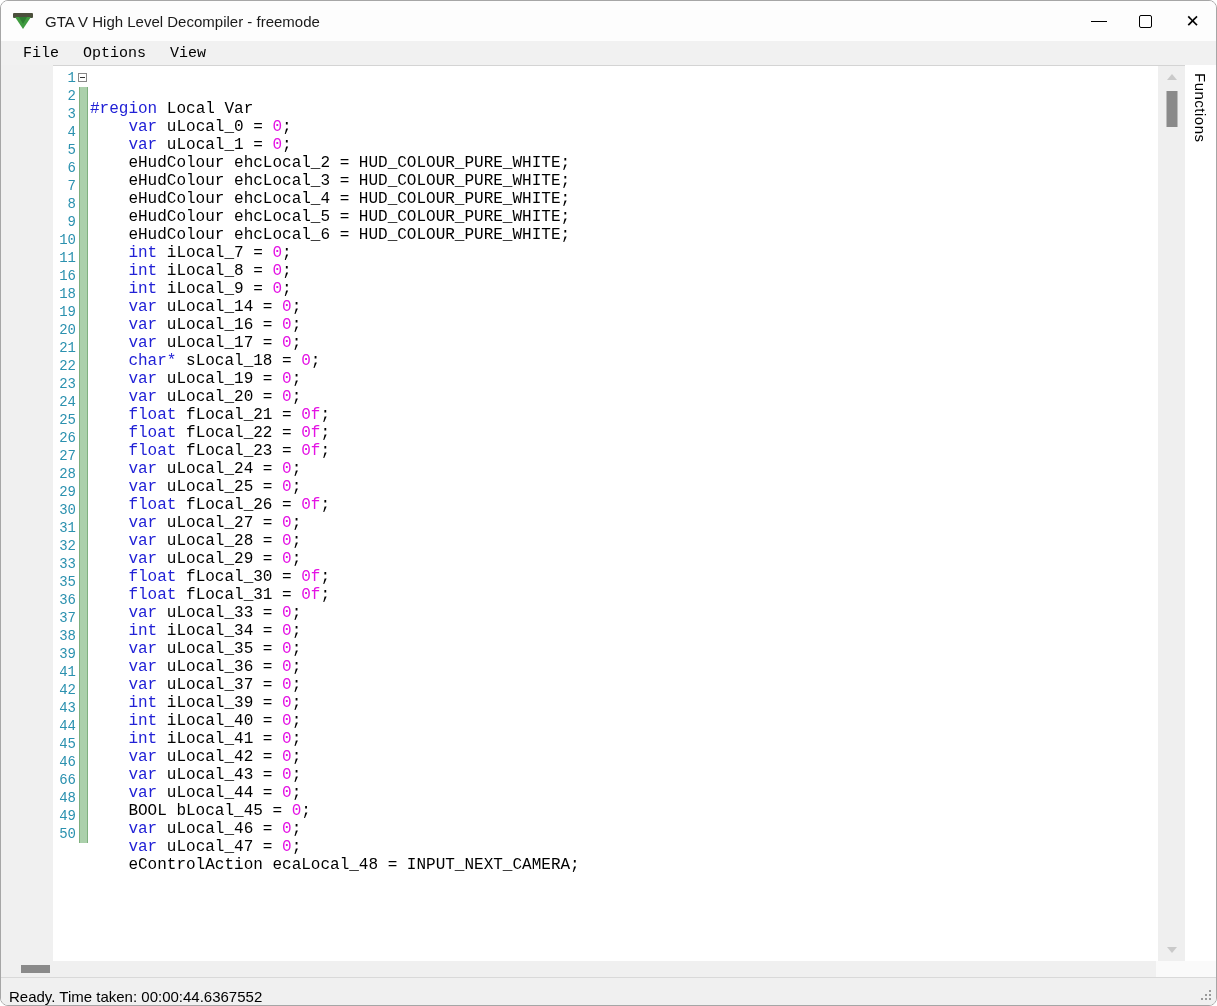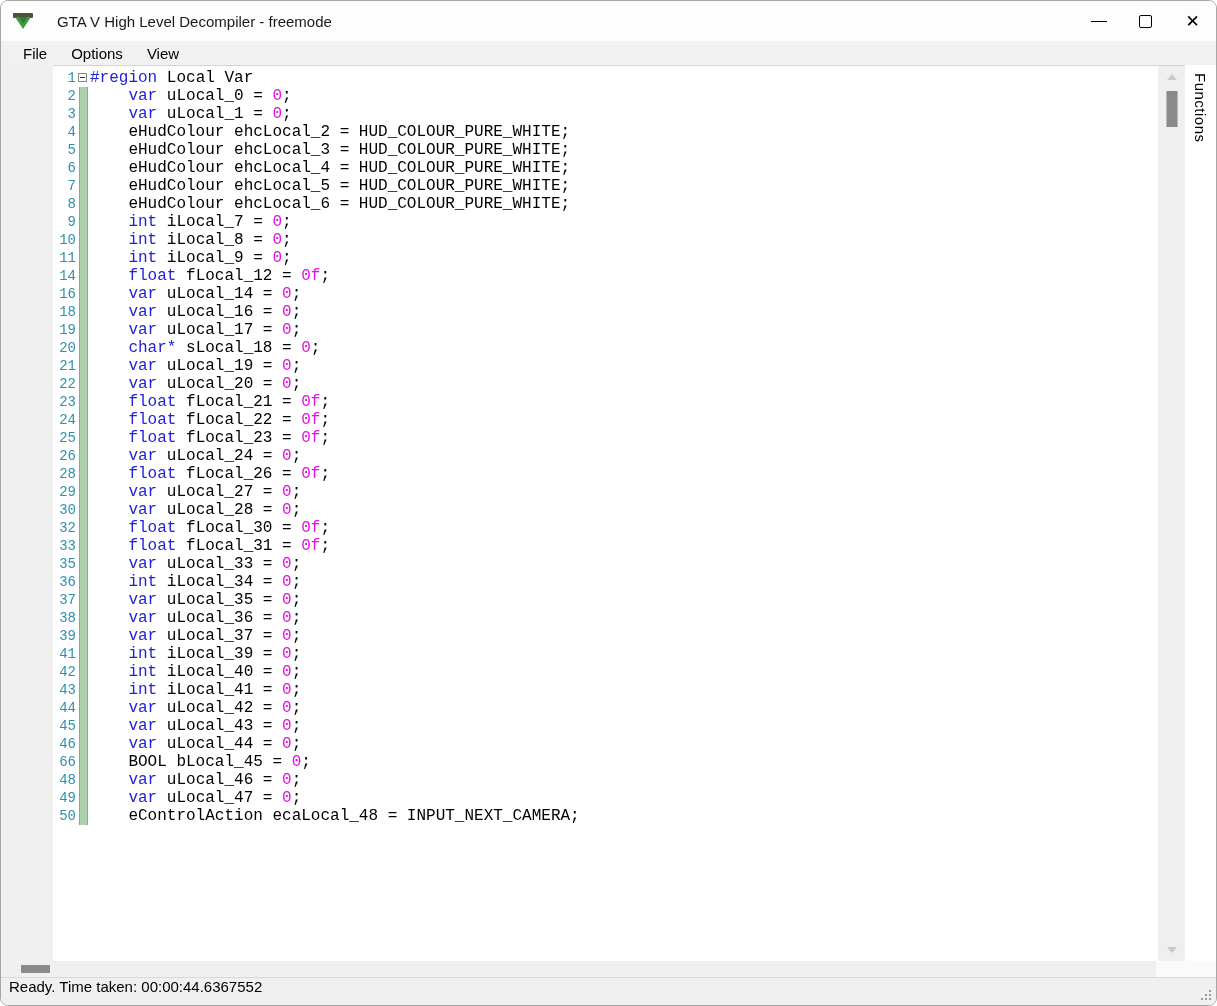--- a/index.html
+++ b/index.html
@@ -5,58 +5,58 @@
   * { margin:0; padding:0; box-sizing:border-box; }
   html,body { background:#ffffff; font-family:"Liberation Sans", sans-serif; }
   .window{
     width:1217px; height:1006px; position:relative;
     background:#ffffff; border:1px solid #a6a6a6; border-radius:8px;
     overflow:hidden; display:flex; flex-direction:column;
   }
   
   .titlebar{ height:40px; background:#fdfdfd; display:flex; align-items:center; flex:none; }
   .app-icon{ width:20px; height:18px; margin-left:12px; flex:none; }
-  .title-text{ margin-left:24px; font-size:15px; color:#1a1a1a; }
+  .title-text{ margin-left:12px; font-size:15px; color:#1a1a1a; }
   .win-controls{ margin-left:auto; display:flex; height:100%; }
   .win-btn{ width:47px; height:40px; display:flex; align-items:center; justify-content:center; background:transparent; border:none; cursor:pointer; }
   .glyph-min{ width:16px; height:0; border-top:1.6px solid #000; }
   .glyph-max{ width:13px; height:13px; border:1.4px solid #000; border-radius:2px; }
   .glyph-close{ font-size:17px; color:#000; line-height:1; font-weight:300; }
   
-  .menubar{ height:24px; background:#f1f1f1; display:flex; align-items:center; padding-left:10px; flex:none; }
+  .menubar{ height:24px; background:#f1f1f1; display:flex; align-items:center; padding-left:10px; flex:none;font-family:Liberation Mono, monospace; }
   .menu-item{ font-size:15px; color:#000; padding:0 12px; height:100%; display:flex; align-items:center; cursor:default; }
   
   .main{ flex:1; display:flex; overflow:hidden; }
   .left-strip{ width:52px; background:#f0f0f0; flex:none; }
   .editor{ flex:1; background:#ffffff; border-top:1px solid #d4d4d4; overflow:hidden; padding-top:3px; cursor:text; }
   .cl{ display:flex; height:18px; line-height:18px; font-family:"Liberation Mono","DejaVu Sans Mono",monospace; font-size:16px; white-space:pre; }
   .ln{ width:24px; flex:none; text-align:right; color:#2b91af; font-size:14px; padding-right:1px; }
   .mg{ width:13px; flex:none; position:relative; }
   .mg.bar::before{ content:""; position:absolute; left:2px; top:0; bottom:0; width:7px; background:#abd0ab; border-left:1px solid #7fb07f; border-right:1px solid #7fb07f; }
   .fold{ position:absolute; left:1px; top:4px; width:9px; height:9px; border:1px solid #888; background:#fff; display:flex; align-items:center; justify-content:center; cursor:pointer; }
   .fold::after{ content:""; width:5px; height:1px; background:#333; }
-  .ct{ color:#000; }
+  .ct{ color:#000;margin-top:31px; }
   .k{ color:#2121d6; }
   .n{ color:#e412e4; }
   .p{ color:#000; }
   
   .vscroll{ width:27px; background:#efefef; flex:none; position:relative; border-top:1px solid #d4d4d4; }
   .vs-arrow-up{ position:absolute; top:8px; left:50%; transform:translateX(-50%); width:0; height:0; border-left:5px solid transparent; border-right:5px solid transparent; border-bottom:6px solid #c9c9c9; cursor:pointer; }
   .vs-arrow-down{ position:absolute; bottom:8px; left:50%; transform:translateX(-50%); width:0; height:0; border-left:5px solid transparent; border-right:5px solid transparent; border-top:6px solid #c9c9c9; cursor:pointer; }
   .vs-thumb{ position:absolute; top:25px; left:50%; transform:translateX(-50%); width:11px; height:36px; background:#8a8a8a; cursor:pointer; }
   
   .right-panel{ width:31px; background:#ffffff; flex:none; position:relative; }
   .func-tab{ position:absolute; top:8px; left:50%; transform:translateX(-50%); writing-mode:vertical-rl; font-size:15px; color:#000; cursor:pointer; letter-spacing:0.5px; }
   
   .hscroll-row{ height:16px; display:flex; flex:none; }
   .hs-track{ flex:1; background:#f0f0f0; position:relative; }
   .hs-thumb{ position:absolute; left:20px; top:4px; width:29px; height:8px; background:#8a8a8a; cursor:pointer; }
   .hs-spacer{ width:60px; background:#fafafa; }
   
-  .statusbar{ height:28px; background:#f0f0f0; border-top:1px solid #d9d9d9; display:flex; align-items:flex-start; flex:none; position:relative; }
+  .statusbar{ height:28px; background:#f0f0f0; border-top:1px solid #d9d9d9; display:flex; align-items:flex-end; flex:none; position:relative; }
   .status-text{ font-size:15px; color:#000; padding-left:8px; }
   .size-grip{ position:absolute; right:5px; bottom:5px; width:13px; height:13px; cursor:nwse-resize; }
   .size-grip i{ position:absolute; width:2px; height:2px; background:#9a9a9a; }
   .size-grip i:nth-child(1){ right:0; bottom:8px; }
   .size-grip i:nth-child(2){ right:4px; bottom:4px; }
   .size-grip i:nth-child(3){ right:0; bottom:4px; }
   .size-grip i:nth-child(4){ right:8px; bottom:0; }
   .size-grip i:nth-child(5){ right:4px; bottom:0; }
   .size-grip i:nth-child(6){ right:0; bottom:0; }
 </style>
@@ -98,34 +98,35 @@
         <div class="cl"><span class="ln">2</span><span class="mg bar"></span><span class="ct"><span class="p">    </span><span class="k">var</span><span class="p"> uLocal_0 = </span><span class="n">0</span><span class="p">;</span></span></div>
         <div class="cl"><span class="ln">3</span><span class="mg bar"></span><span class="ct"><span class="p">    </span><span class="k">var</span><span class="p"> uLocal_1 = </span><span class="n">0</span><span class="p">;</span></span></div>
         <div class="cl"><span class="ln">4</span><span class="mg bar"></span><span class="ct"><span class="p">    eHudColour ehcLocal_2 = HUD_COLOUR_PURE_WHITE;</span></span></div>
         <div class="cl"><span class="ln">5</span><span class="mg bar"></span><span class="ct"><span class="p">    eHudColour ehcLocal_3 = HUD_COLOUR_PURE_WHITE;</span></span></div>
         <div class="cl"><span class="ln">6</span><span class="mg bar"></span><span class="ct"><span class="p">    eHudColour ehcLocal_4 = HUD_COLOUR_PURE_WHITE;</span></span></div>
         <div class="cl"><span class="ln">7</span><span class="mg bar"></span><span class="ct"><span class="p">    eHudColour ehcLocal_5 = HUD_COLOUR_PURE_WHITE;</span></span></div>
         <div class="cl"><span class="ln">8</span><span class="mg bar"></span><span class="ct"><span class="p">    eHudColour ehcLocal_6 = HUD_COLOUR_PURE_WHITE;</span></span></div>
         <div class="cl"><span class="ln">9</span><span class="mg bar"></span><span class="ct"><span class="p">    </span><span class="k">int</span><span class="p"> iLocal_7 = </span><span class="n">0</span><span class="p">;</span></span></div>
         <div class="cl"><span class="ln">10</span><span class="mg bar"></span><span class="ct"><span class="p">    </span><span class="k">int</span><span class="p"> iLocal_8 = </span><span class="n">0</span><span class="p">;</span></span></div>
         <div class="cl"><span class="ln">11</span><span class="mg bar"></span><span class="ct"><span class="p">    </span><span class="k">int</span><span class="p"> iLocal_9 = </span><span class="n">0</span><span class="p">;</span></span></div>
-        <div class="cl"><span class="ln">14</span><span class="mg bar"></span><span class="ct"><span class="p">    </span><span class="k">float</span><span class="p"> fLocal_12 = </span><span class="n">0f</span><span class="p">;</span></span></div>
         <div class="cl"><span class="ln">16</span><span class="mg bar"></span><span class="ct"><span class="p">    </span><span class="k">var</span><span class="p"> uLocal_14 = </span><span class="n">0</span><span class="p">;</span></span></div>
         <div class="cl"><span class="ln">18</span><span class="mg bar"></span><span class="ct"><span class="p">    </span><span class="k">var</span><span class="p"> uLocal_16 = </span><span class="n">0</span><span class="p">;</span></span></div>
         <div class="cl"><span class="ln">19</span><span class="mg bar"></span><span class="ct"><span class="p">    </span><span class="k">var</span><span class="p"> uLocal_17 = </span><span class="n">0</span><span class="p">;</span></span></div>
         <div class="cl"><span class="ln">20</span><span class="mg bar"></span><span class="ct"><span class="p">    </span><span class="k">char*</span><span class="p"> sLocal_18 = </span><span class="n">0</span><span class="p">;</span></span></div>
         <div class="cl"><span class="ln">21</span><span class="mg bar"></span><span class="ct"><span class="p">    </span><span class="k">var</span><span class="p"> uLocal_19 = </span><span class="n">0</span><span class="p">;</span></span></div>
         <div class="cl"><span class="ln">22</span><span class="mg bar"></span><span class="ct"><span class="p">    </span><span class="k">var</span><span class="p"> uLocal_20 = </span><span class="n">0</span><span class="p">;</span></span></div>
         <div class="cl"><span class="ln">23</span><span class="mg bar"></span><span class="ct"><span class="p">    </span><span class="k">float</span><span class="p"> fLocal_21 = </span><span class="n">0f</span><span class="p">;</span></span></div>
         <div class="cl"><span class="ln">24</span><span class="mg bar"></span><span class="ct"><span class="p">    </span><span class="k">float</span><span class="p"> fLocal_22 = </span><span class="n">0f</span><span class="p">;</span></span></div>
         <div class="cl"><span class="ln">25</span><span class="mg bar"></span><span class="ct"><span class="p">    </span><span class="k">float</span><span class="p"> fLocal_23 = </span><span class="n">0f</span><span class="p">;</span></span></div>
         <div class="cl"><span class="ln">26</span><span class="mg bar"></span><span class="ct"><span class="p">    </span><span class="k">var</span><span class="p"> uLocal_24 = </span><span class="n">0</span><span class="p">;</span></span></div>
+        <div class="cl"><span class="ln">27</span><span class="mg bar"></span><span class="ct"><span class="p">    </span><span class="k">var</span><span class="p"> uLocal_25 = </span><span class="n">0</span><span class="p">;</span></span></div>
         <div class="cl"><span class="ln">28</span><span class="mg bar"></span><span class="ct"><span class="p">    </span><span class="k">float</span><span class="p"> fLocal_26 = </span><span class="n">0f</span><span class="p">;</span></span></div>
         <div class="cl"><span class="ln">29</span><span class="mg bar"></span><span class="ct"><span class="p">    </span><span class="k">var</span><span class="p"> uLocal_27 = </span><span class="n">0</span><span class="p">;</span></span></div>
         <div class="cl"><span class="ln">30</span><span class="mg bar"></span><span class="ct"><span class="p">    </span><span class="k">var</span><span class="p"> uLocal_28 = </span><span class="n">0</span><span class="p">;</span></span></div>
+        <div class="cl"><span class="ln">31</span><span class="mg bar"></span><span class="ct"><span class="p">    </span><span class="k">var</span><span class="p"> uLocal_29 = </span><span class="n">0</span><span class="p">;</span></span></div>
         <div class="cl"><span class="ln">32</span><span class="mg bar"></span><span class="ct"><span class="p">    </span><span class="k">float</span><span class="p"> fLocal_30 = </span><span class="n">0f</span><span class="p">;</span></span></div>
         <div class="cl"><span class="ln">33</span><span class="mg bar"></span><span class="ct"><span class="p">    </span><span class="k">float</span><span class="p"> fLocal_31 = </span><span class="n">0f</span><span class="p">;</span></span></div>
         <div class="cl"><span class="ln">35</span><span class="mg bar"></span><span class="ct"><span class="p">    </span><span class="k">var</span><span class="p"> uLocal_33 = </span><span class="n">0</span><span class="p">;</span></span></div>
         <div class="cl"><span class="ln">36</span><span class="mg bar"></span><span class="ct"><span class="p">    </span><span class="k">int</span><span class="p"> iLocal_34 = </span><span class="n">0</span><span class="p">;</span></span></div>
         <div class="cl"><span class="ln">37</span><span class="mg bar"></span><span class="ct"><span class="p">    </span><span class="k">var</span><span class="p"> uLocal_35 = </span><span class="n">0</span><span class="p">;</span></span></div>
         <div class="cl"><span class="ln">38</span><span class="mg bar"></span><span class="ct"><span class="p">    </span><span class="k">var</span><span class="p"> uLocal_36 = </span><span class="n">0</span><span class="p">;</span></span></div>
         <div class="cl"><span class="ln">39</span><span class="mg bar"></span><span class="ct"><span class="p">    </span><span class="k">var</span><span class="p"> uLocal_37 = </span><span class="n">0</span><span class="p">;</span></span></div>
         <div class="cl"><span class="ln">41</span><span class="mg bar"></span><span class="ct"><span class="p">    </span><span class="k">int</span><span class="p"> iLocal_39 = </span><span class="n">0</span><span class="p">;</span></span></div>
         <div class="cl"><span class="ln">42</span><span class="mg bar"></span><span class="ct"><span class="p">    </span><span class="k">int</span><span class="p"> iLocal_40 = </span><span class="n">0</span><span class="p">;</span></span></div>
         <div class="cl"><span class="ln">43</span><span class="mg bar"></span><span class="ct"><span class="p">    </span><span class="k">int</span><span class="p"> iLocal_41 = </span><span class="n">0</span><span class="p">;</span></span></div>

